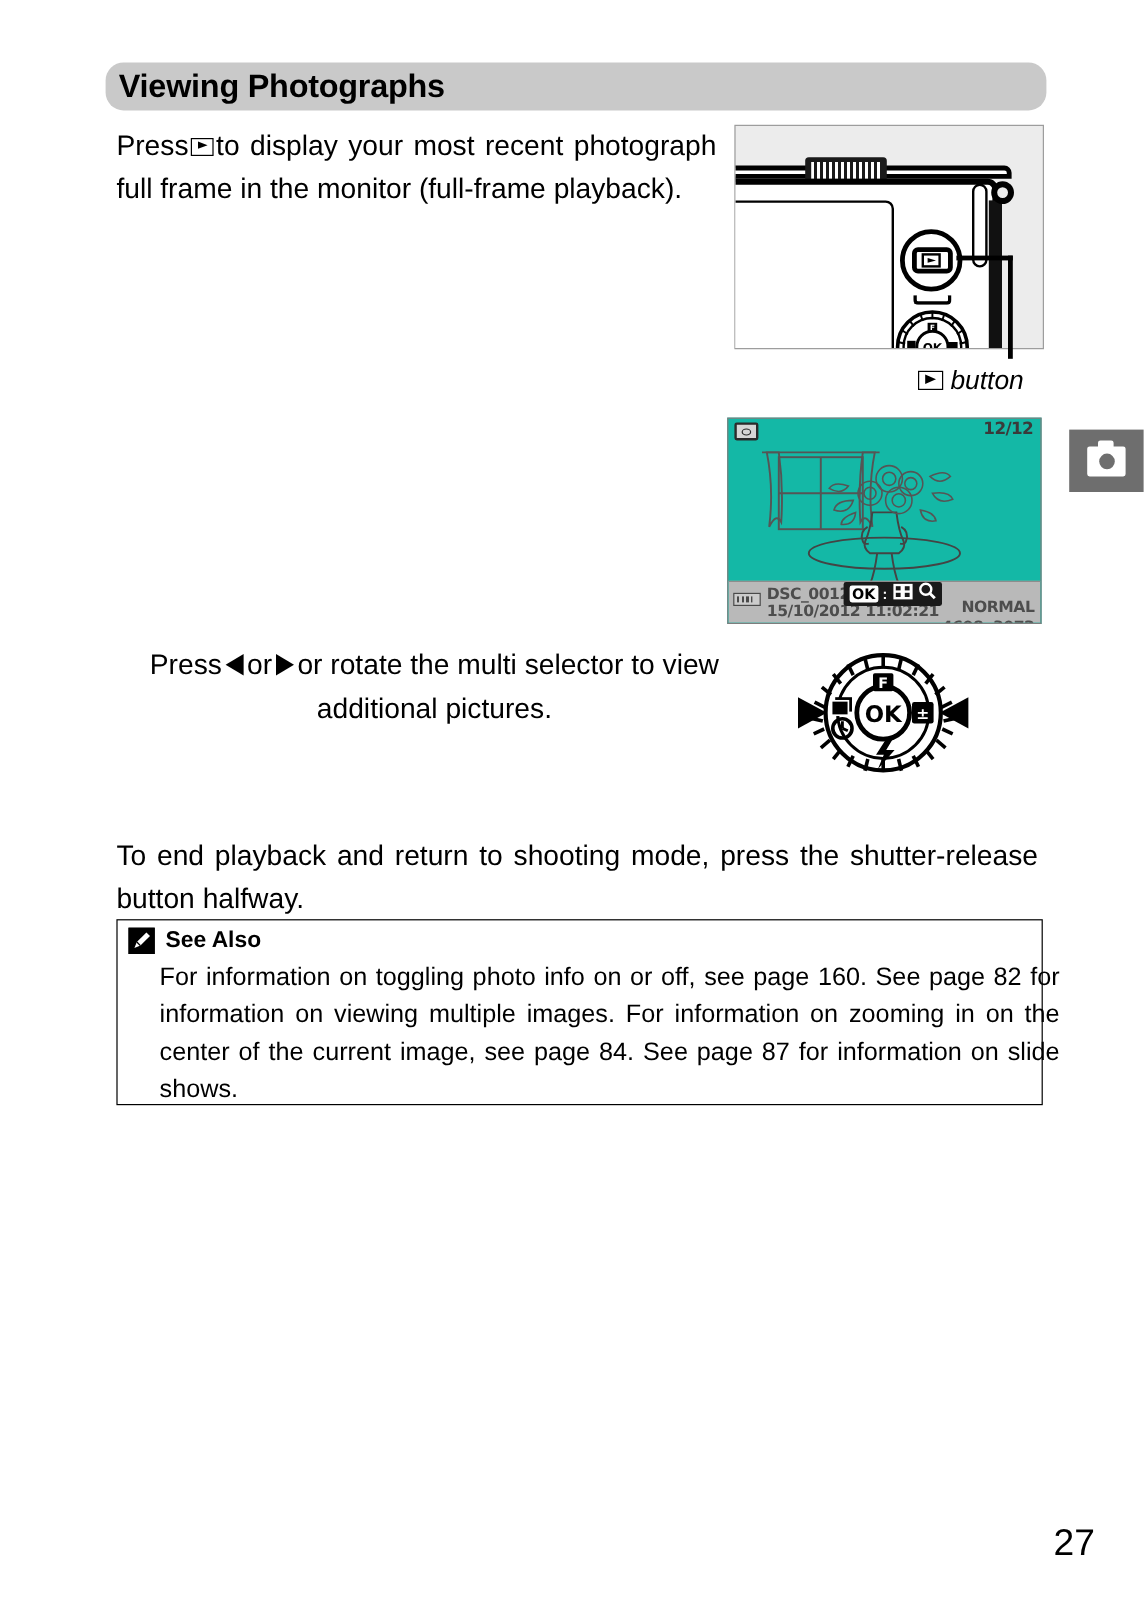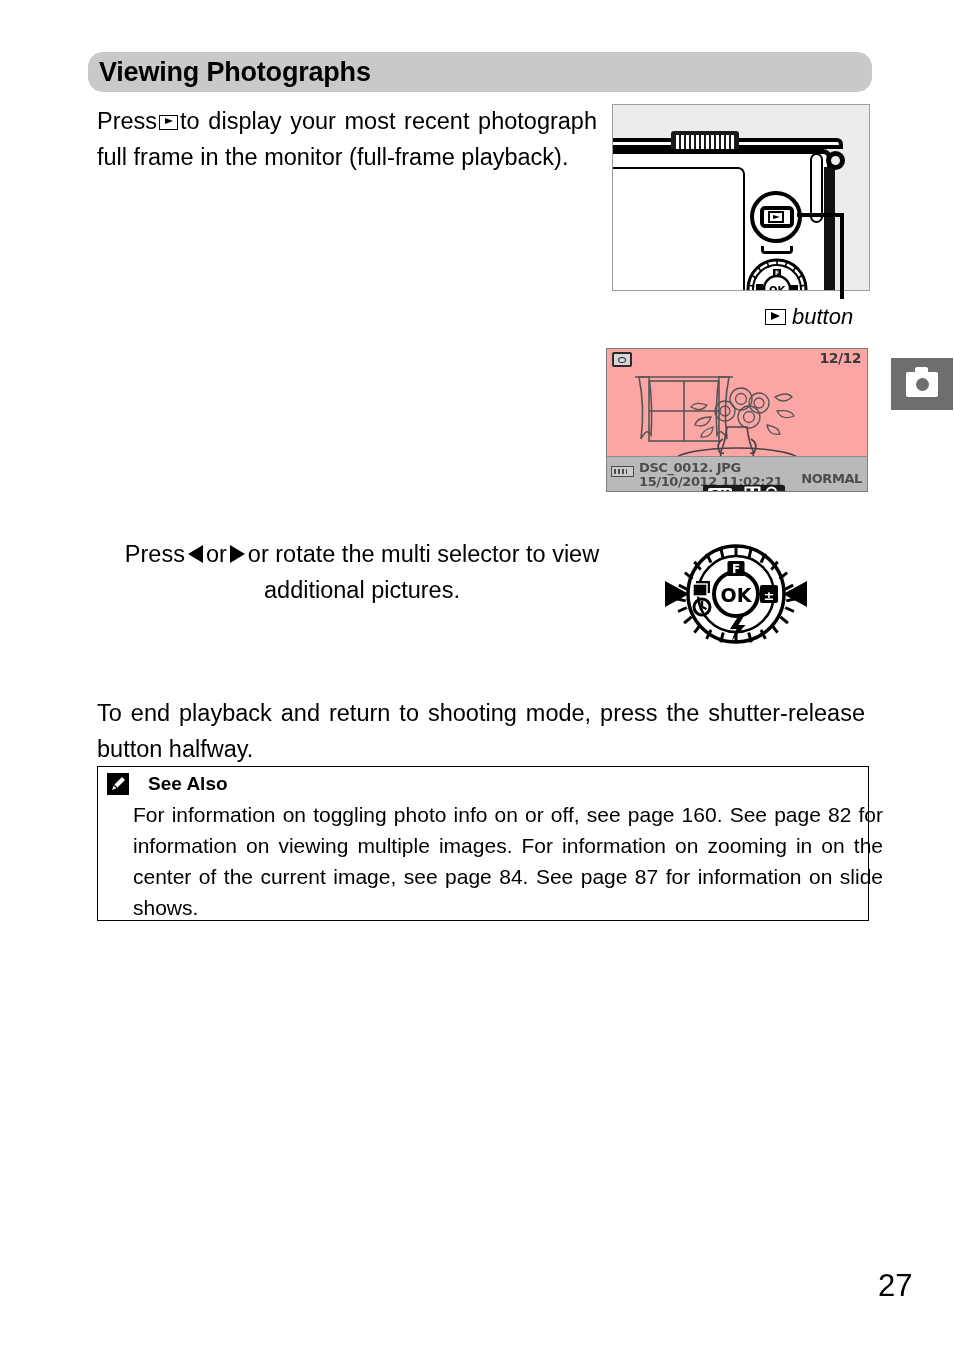--- a/index.html
+++ b/index.html
@@ -294,22 +294,22 @@
     border-top: 4px solid transparent;
     border-bottom: 4px solid transparent;
   }
 
   
   .lcd-fig {
     position: absolute;
     left: 606px;
     top: 348px;
     width: 262px;
-    height: 144px;
-    background: #fca5a5;
+    height: 172px;
+    background: #14b8a6;
     border: 1.5px solid #7d7d7d;
     box-sizing: border-box;
     overflow: hidden;
   }
   .lcd-topinfo {
     position: absolute;
     left: 0; top: 0; right: 0;
     height: 22px;
   }
   .lcd-cam-icon {
@@ -521,21 +521,21 @@
     border: 1.8px solid #000;
     box-sizing: border-box;
     background: #fff;
   }
   .note-head {
     position: absolute;
     left: 9px;
     top: 6px;
     display: flex;
     align-items: center;
-    gap: 19px;
+    gap: 9px;
   }
   .note-pencil {
     width: 22px;
     height: 22px;
     background: #000;
     position: relative;
     display: inline-block;
   }
   .note-pencil svg { position:absolute; left:0; top:0; }
   .note-title {

